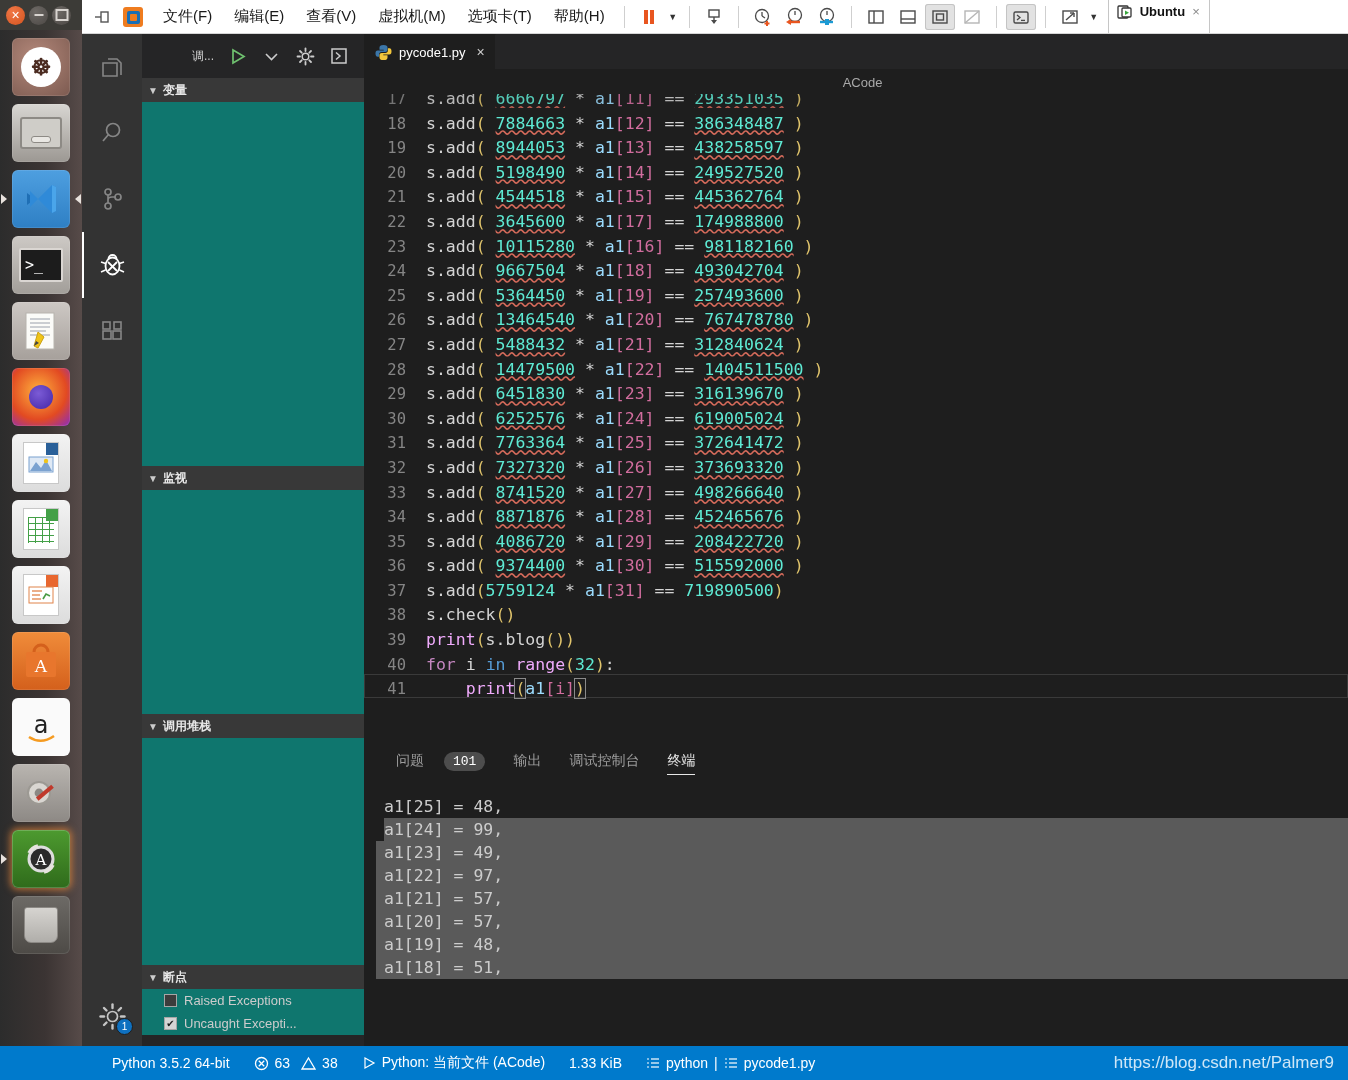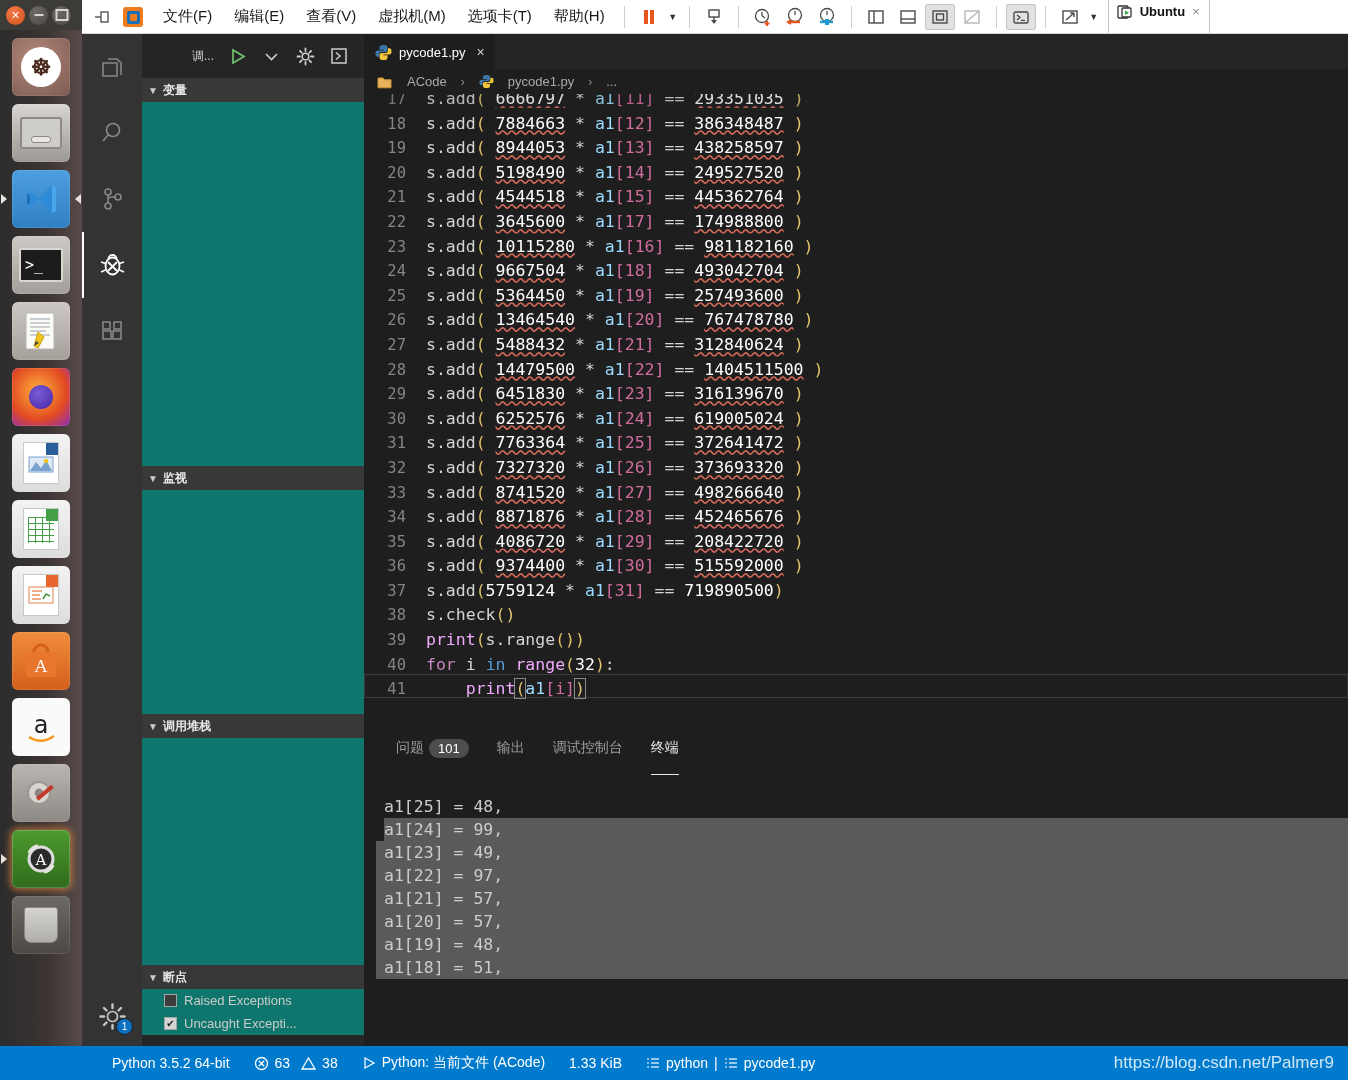--- a/index.html
+++ b/index.html
@@ -156,45 +156,45 @@
 
   
   #editor-region{ position:absolute; left:282px; top:0; width:984px; height:1012px; background:#1e1e1e; }
   #tabbar{ height:35px; background:#252526; display:flex; }
   .etab{
     display:flex; align-items:center; gap:7px; padding:0 10px 0 11px; height:35px;
     background:#1e1e1e; color:#ffffff; font-size:13px; border-right:1px solid #252526;
     border-top:1px solid #1e1e1e;
   }
   .etab .x{ color:#cfcfcf; font-size:14px; margin-left:4px; }
-  #breadcrumb{ height:25px; background:#1e1e1e; display:flex; align-items:center; gap:14px;
-     padding-left:13px; color:#a9a9a9; font-size:13px; }
+  #breadcrumb{ height:25px; background:#1e1e1e; display:flex; align-items:center; gap:6px;
+     padding-left:13px; color:#a9a9a9; font-size:13px;flex-direction:column; }
   #breadcrumb .sep{ color:#8d8d8d; font-size:12px; }
 
   #code-area{ position:absolute; left:0; top:60px; right:0; height:645px; background:#1e1e1e; overflow:hidden; }
   .cline{ display:flex; height:24.6px; align-items:flex-end; font-family:"DejaVu Sans Mono",monospace;
      font-size:16.5px; white-space:pre; }
   .lnum{ width:62px; text-align:right; padding-right:20px; color:#858585; flex:none; font-size:15.5px; }
   .ctext{ color:#d4d4d4; position:relative; }
   .tok-fn{ color:#d4d4d4; }
   .tok-paren{ color:#e0c46c; }
-  .tok-num{ color:#ffffff; }
+  .tok-num{ color:#5eead4; }
   .tok-var{ color:#9cdcfe; }
   .tok-idx{ color:#d16d9e; }
   .tok-op{ color:#d4d4d4; }
   .tok-kw{ color:#c586c0; }
   .tok-kw2{ color:#569cd6; }
   .tok-call{ color:#f0abfc; }
   .squiggly{ text-decoration: underline wavy #d46a5a; text-decoration-skip-ink:none; }
 
   
   #panel{ position:absolute; left:0; top:705px; right:0; bottom:0; background:#1e1e1e; }
   #panel-tabs{ height:44px; display:flex; align-items:center; gap:0; padding-left:18px; }
   .ptab{ color:#9d9d9d; font-size:14px; padding:0 14px; position:relative; height:44px;
-     display:flex; align-items:flex-start; gap:5px; }
+     display:flex; align-items:center; gap:20px;font-family:Liberation Mono, monospace; }
   .ptab.active{ color:#e7e7e7; }
   .ptab.active::after{ content:""; position:absolute; left:14px; right:14px; bottom:8px;
      height:1px; background:#e7e7e7; }
   .pbadge{ background:#4d4d4d; color:#ffffff; border-radius:11px; font-size:13px;
      padding:1px 9px; line-height:17px; }
   #terminal-out{ padding:12px 0 0 20px; font-family:"DejaVu Sans Mono",monospace;
      font-size:16.5px; color:#cccccc; }
   .tline{ height:23px; line-height:23px; white-space:pre; position:relative; }
   .tline.sel{ background:#5a5a5a; }
 
@@ -647,21 +647,21 @@
             <div class="cline"><span class="lnum">29</span><span class="ctext"><span class="tok-fn">s.add</span><span class="tok-paren">(</span> <span class="tok-num squiggly">6451830</span><span class="tok-op"> * </span><span class="tok-var">a1</span><span class="tok-idx">[23]</span><span class="tok-op"> == </span><span class="tok-num squiggly">316139670</span> <span class="tok-paren">)</span></span></div>
             <div class="cline"><span class="lnum">30</span><span class="ctext"><span class="tok-fn">s.add</span><span class="tok-paren">(</span> <span class="tok-num squiggly">6252576</span><span class="tok-op"> * </span><span class="tok-var">a1</span><span class="tok-idx">[24]</span><span class="tok-op"> == </span><span class="tok-num squiggly">619005024</span> <span class="tok-paren">)</span></span></div>
             <div class="cline"><span class="lnum">31</span><span class="ctext"><span class="tok-fn">s.add</span><span class="tok-paren">(</span> <span class="tok-num squiggly">7763364</span><span class="tok-op"> * </span><span class="tok-var">a1</span><span class="tok-idx">[25]</span><span class="tok-op"> == </span><span class="tok-num squiggly">372641472</span> <span class="tok-paren">)</span></span></div>
             <div class="cline"><span class="lnum">32</span><span class="ctext"><span class="tok-fn">s.add</span><span class="tok-paren">(</span> <span class="tok-num squiggly">7327320</span><span class="tok-op"> * </span><span class="tok-var">a1</span><span class="tok-idx">[26]</span><span class="tok-op"> == </span><span class="tok-num squiggly">373693320</span> <span class="tok-paren">)</span></span></div>
             <div class="cline"><span class="lnum">33</span><span class="ctext"><span class="tok-fn">s.add</span><span class="tok-paren">(</span> <span class="tok-num squiggly">8741520</span><span class="tok-op"> * </span><span class="tok-var">a1</span><span class="tok-idx">[27]</span><span class="tok-op"> == </span><span class="tok-num squiggly">498266640</span> <span class="tok-paren">)</span></span></div>
             <div class="cline"><span class="lnum">34</span><span class="ctext"><span class="tok-fn">s.add</span><span class="tok-paren">(</span> <span class="tok-num squiggly">8871876</span><span class="tok-op"> * </span><span class="tok-var">a1</span><span class="tok-idx">[28]</span><span class="tok-op"> == </span><span class="tok-num squiggly">452465676</span> <span class="tok-paren">)</span></span></div>
             <div class="cline"><span class="lnum">35</span><span class="ctext"><span class="tok-fn">s.add</span><span class="tok-paren">(</span> <span class="tok-num squiggly">4086720</span><span class="tok-op"> * </span><span class="tok-var">a1</span><span class="tok-idx">[29]</span><span class="tok-op"> == </span><span class="tok-num squiggly">208422720</span> <span class="tok-paren">)</span></span></div>
             <div class="cline"><span class="lnum">36</span><span class="ctext"><span class="tok-fn">s.add</span><span class="tok-paren">(</span> <span class="tok-num squiggly">9374400</span><span class="tok-op"> * </span><span class="tok-var">a1</span><span class="tok-idx">[30]</span><span class="tok-op"> == </span><span class="tok-num squiggly">515592000</span> <span class="tok-paren">)</span></span></div>
             <div class="cline"><span class="lnum">37</span><span class="ctext"><span class="tok-fn">s.add</span><span class="tok-paren">(</span><span class="tok-num">5759124</span><span class="tok-op"> * </span><span class="tok-var">a1</span><span class="tok-idx">[31]</span><span class="tok-op"> == </span><span class="tok-num">719890500</span><span class="tok-paren">)</span></span></div>
             <div class="cline"><span class="lnum">38</span><span class="ctext"><span class="tok-fn">s.check</span><span class="tok-paren">()</span></span></div>
-            <div class="cline"><span class="lnum">39</span><span class="ctext"><span class="tok-call">print</span><span class="tok-paren">(</span><span class="tok-fn">s.range</span><span class="tok-paren">()</span><span class="tok-paren">)</span></span></div>
+            <div class="cline"><span class="lnum">39</span><span class="ctext"><span class="tok-call">print</span><span class="tok-paren">(</span><span class="tok-fn">s.blog</span><span class="tok-paren">()</span><span class="tok-paren">)</span></span></div>
             <div class="cline" style="box-shadow: transparent 0px 0px 0px 0px inset;"><span class="lnum">40</span><span class="ctext"><span class="tok-kw">for</span><span class="tok-op"> i </span><span class="tok-kw2">in</span><span class="tok-op"> </span><span class="tok-call">range</span><span class="tok-paren">(</span><span class="tok-num">32</span><span class="tok-paren">)</span><span class="tok-op">:</span></span></div>
             <div class="cline" style="box-shadow: rgb(58, 58, 58) 0px 0px 0px 1px inset;"><span class="lnum">41</span><span class="ctext"><span class="tok-op">    </span><span class="tok-call">print</span><span style="outline:1px solid #8a8a8a" class="tok-paren">(</span><span class="tok-var">a1</span><span class="tok-idx">[i]</span><span style="outline:1px solid #8a8a8a" class="tok-paren">)</span></span></div>
           </div>
       </div>
 
       <div id="panel">
         <div id="panel-tabs">
           <div class="ptab">
             <span>问题</span>
             <span class="pbadge">101</span>

